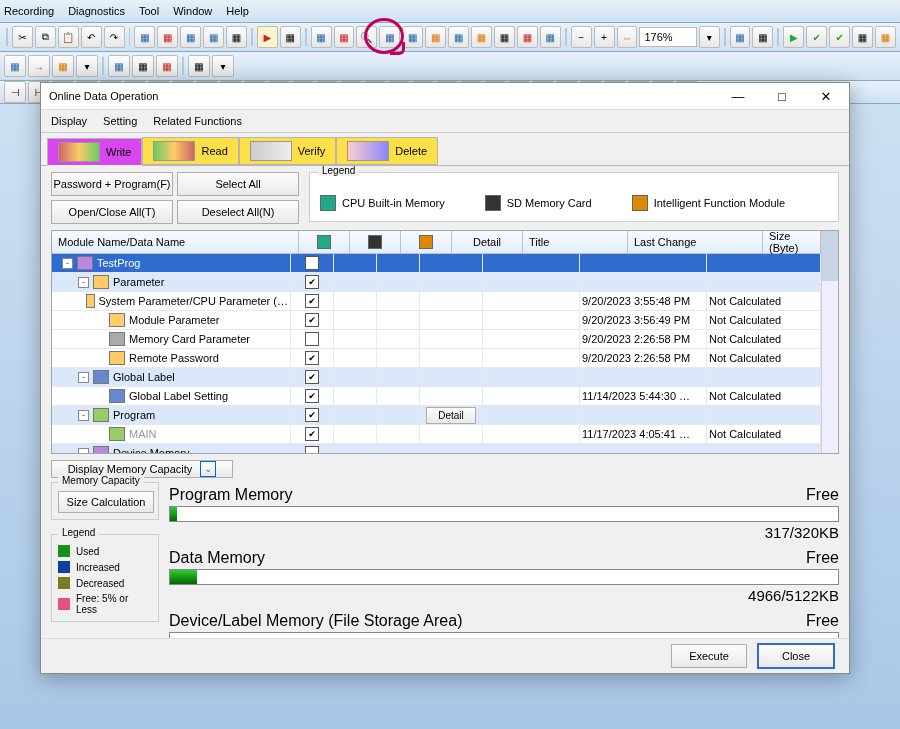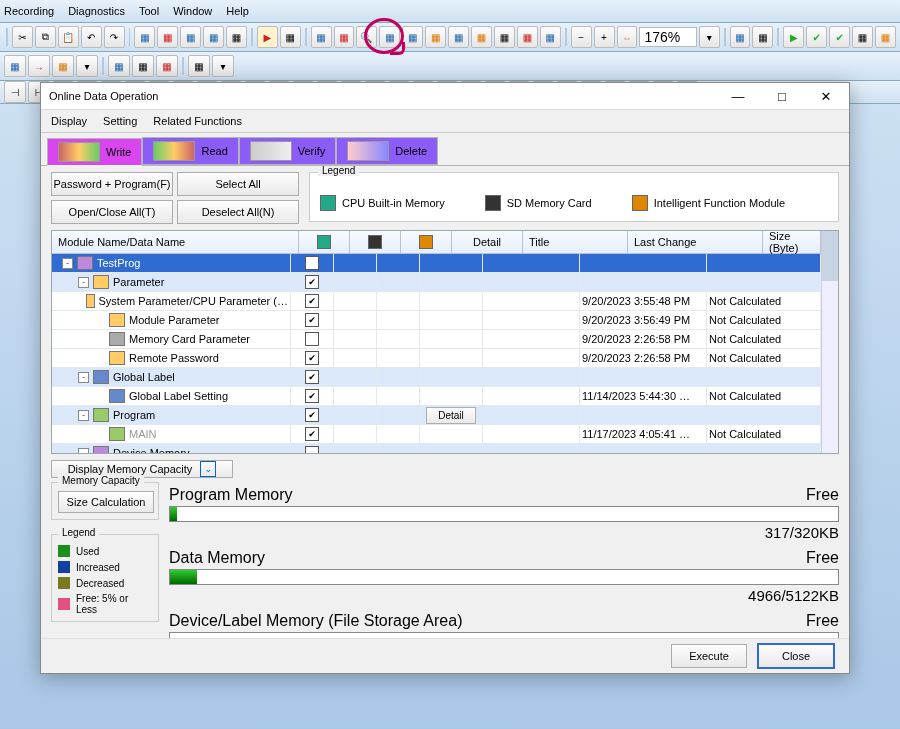--- a/index.html
+++ b/index.html
@@ -6,31 +6,31 @@
   .app{width:900px;height:729px;position:relative;background:linear-gradient(#d2e4f5,#a9c7e6);}
   .menubar{height:22px;background:linear-gradient(#e8f1fa,#cee1f3);display:flex;align-items:center;padding-left:4px;gap:14px;border-bottom:1px solid #8ab;}
   .menubar span{cursor:default;}
   .toolbar{height:28px;background:linear-gradient(#e8f1fa,#cee1f3);display:flex;align-items:center;padding:0 4px;border-bottom:1px solid #8ab;gap:2px;overflow:hidden;}
   .tb-icon{width:20px;height:20px;display:flex;align-items:center;justify-content:center;background:linear-gradient(#fdfdfd,#e6e6e6);border:1px solid #bbb;border-radius:2px;font-size:10px;}
   .tb-icon.red{color:#c22;}
   .tb-icon.blue{color:#26a;}
   .tb-icon.green{color:#2a2;}
   .tb-icon.orange{color:#d70;}
   .tb-sep{width:2px;height:18px;background:#b9c8d8;margin:0 2px;}
-  .zoom{width:50px;height:18px;background:#fff;border:1px solid #bbb;font-size:14px;display:flex;align-items:center;padding:0 4px;}
+  .zoom{width:50px;height:18px;background:#fff;border:1px solid #bbb;font-size:11px;display:flex;align-items:center;padding:0 4px;}
   .circle{position:absolute;top:18px;left:364px;width:34px;height:30px;border:3px solid #c3005d;border-radius:50%;pointer-events:none;z-index:50;}
   .circle::after{content:'';position:absolute;bottom:-4px;right:-4px;width:12px;height:10px;border:3px solid #c3005d;border-top:none;border-left:none;border-radius:0 0 6px 0;}
   
   .dialog{position:absolute;top:82px;left:40px;width:808px;height:590px;background:#f0f0f0;border:1px solid #888;box-shadow:0 4px 20px rgba(0,0,0,.3);display:flex;flex-direction:column;}
   .dlg-title{height:26px;background:#fff;display:flex;align-items:center;padding:0 8px;justify-content:space-between;border-bottom:1px solid #ddd;}
   .dlg-title .btns{display:flex;gap:14px;}
   .dlg-title .btns span{width:30px;text-align:center;font-size:13px;cursor:default;}
   .dlg-menubar{height:22px;background:#f0f0f0;display:flex;align-items:center;gap:16px;padding:0 10px;border-bottom:1px solid #ccc;}
   .tabstrip{height:30px;display:flex;align-items:flex-end;padding:2px 6px 0;gap:0;background:#f0f0f0;border-bottom:1px solid #b5b5b5;}
-  .tab{height:26px;display:flex;align-items:center;padding:0 10px;border:1px solid #b5b5b5;background:#8b5cf6;gap:6px;position:relative;}
+  .tab{height:26px;display:flex;align-items:center;padding:0 10px;border:1px solid #b5b5b5;background:#fde047;gap:6px;position:relative;}
   .tab.active{background:#d946ef;border-bottom:1px solid #fff;top:1px;}
   .tab-icon{width:40px;height:18px;background:linear-gradient(90deg,#c66,#fc6,#6c6);border:1px solid #999;}
   .tab.rev .tab-icon{background:linear-gradient(90deg,#6c6,#fc6,#c66);}
   .tab.ver .tab-icon{background:linear-gradient(90deg,#ccc,#eee);}
   .tab.del .tab-icon{background:linear-gradient(90deg,#fcc,#88f);}
   .body{flex:1;background:#f0f0f0;padding:6px 10px 4px;display:flex;flex-direction:column;overflow:hidden;}
   .toprow{display:flex;gap:6px;align-items:flex-start;}
   .btncol{display:flex;flex-direction:column;gap:4px;}
   .btnrow{display:flex;gap:4px;}
   .wbtn{width:120px;height:22px;background:linear-gradient(#fdfdfd,#e9e9e9);border:1px solid #adadad;display:flex;align-items:center;justify-content:center;}

